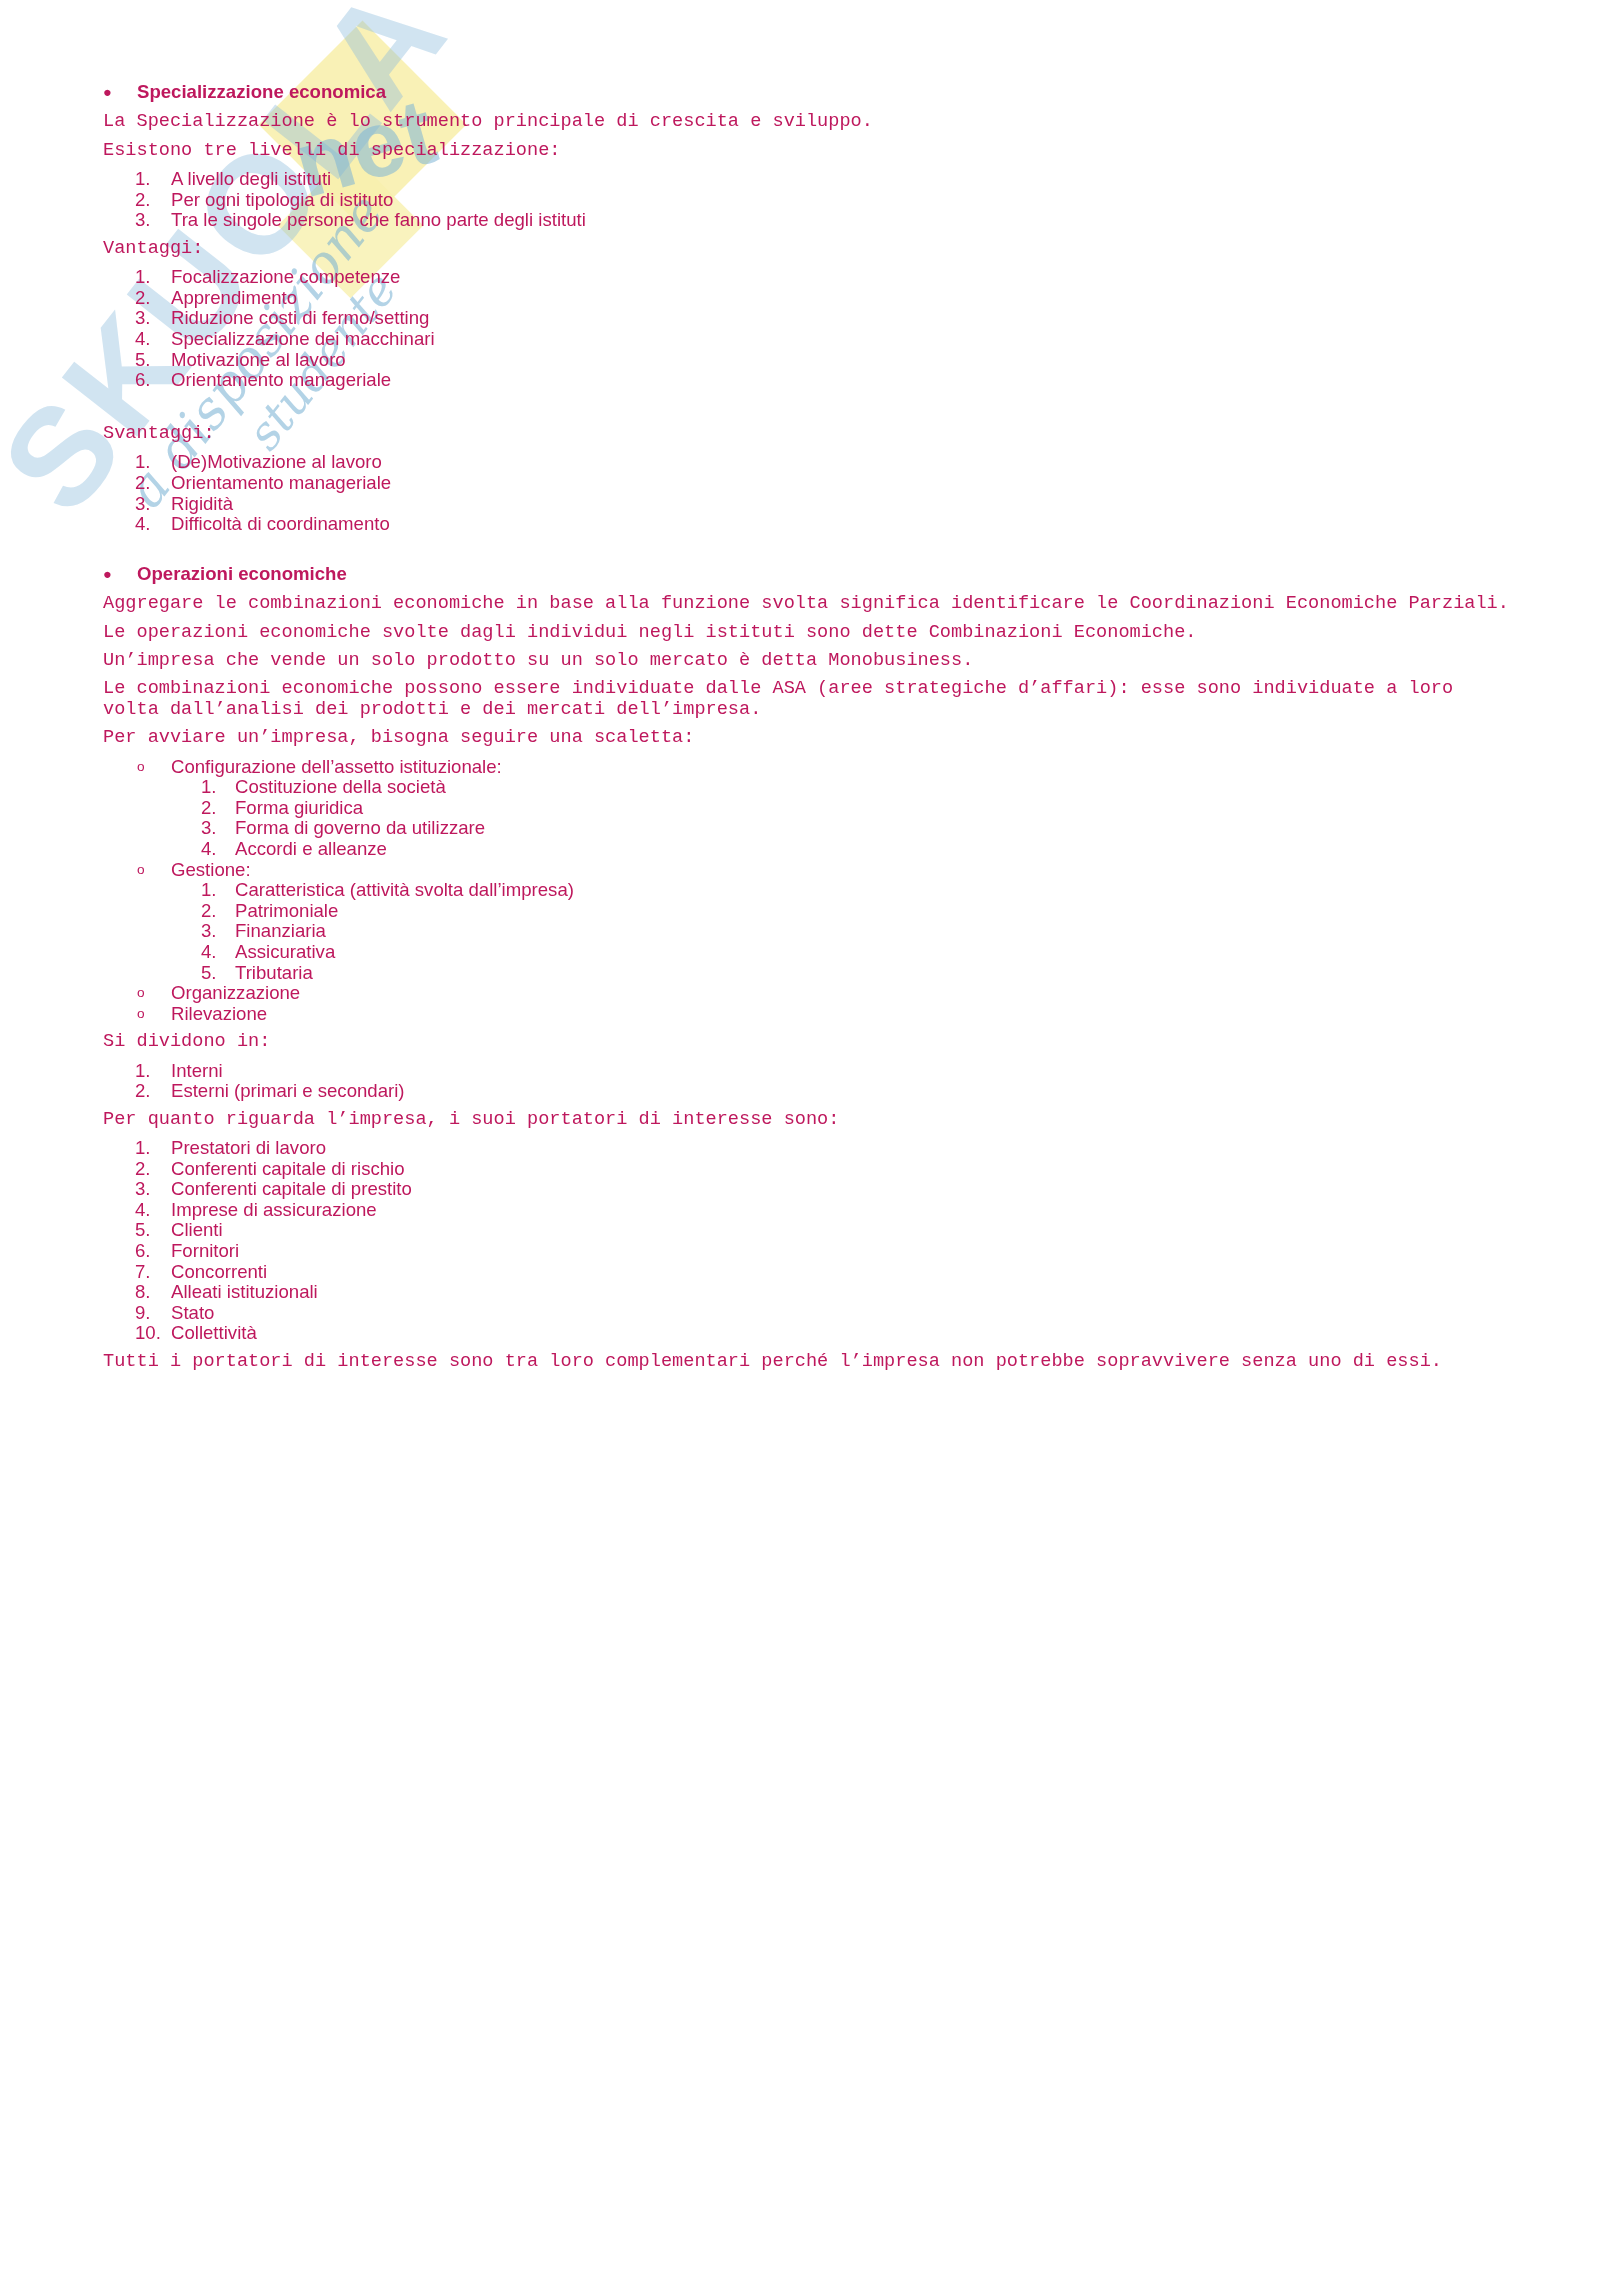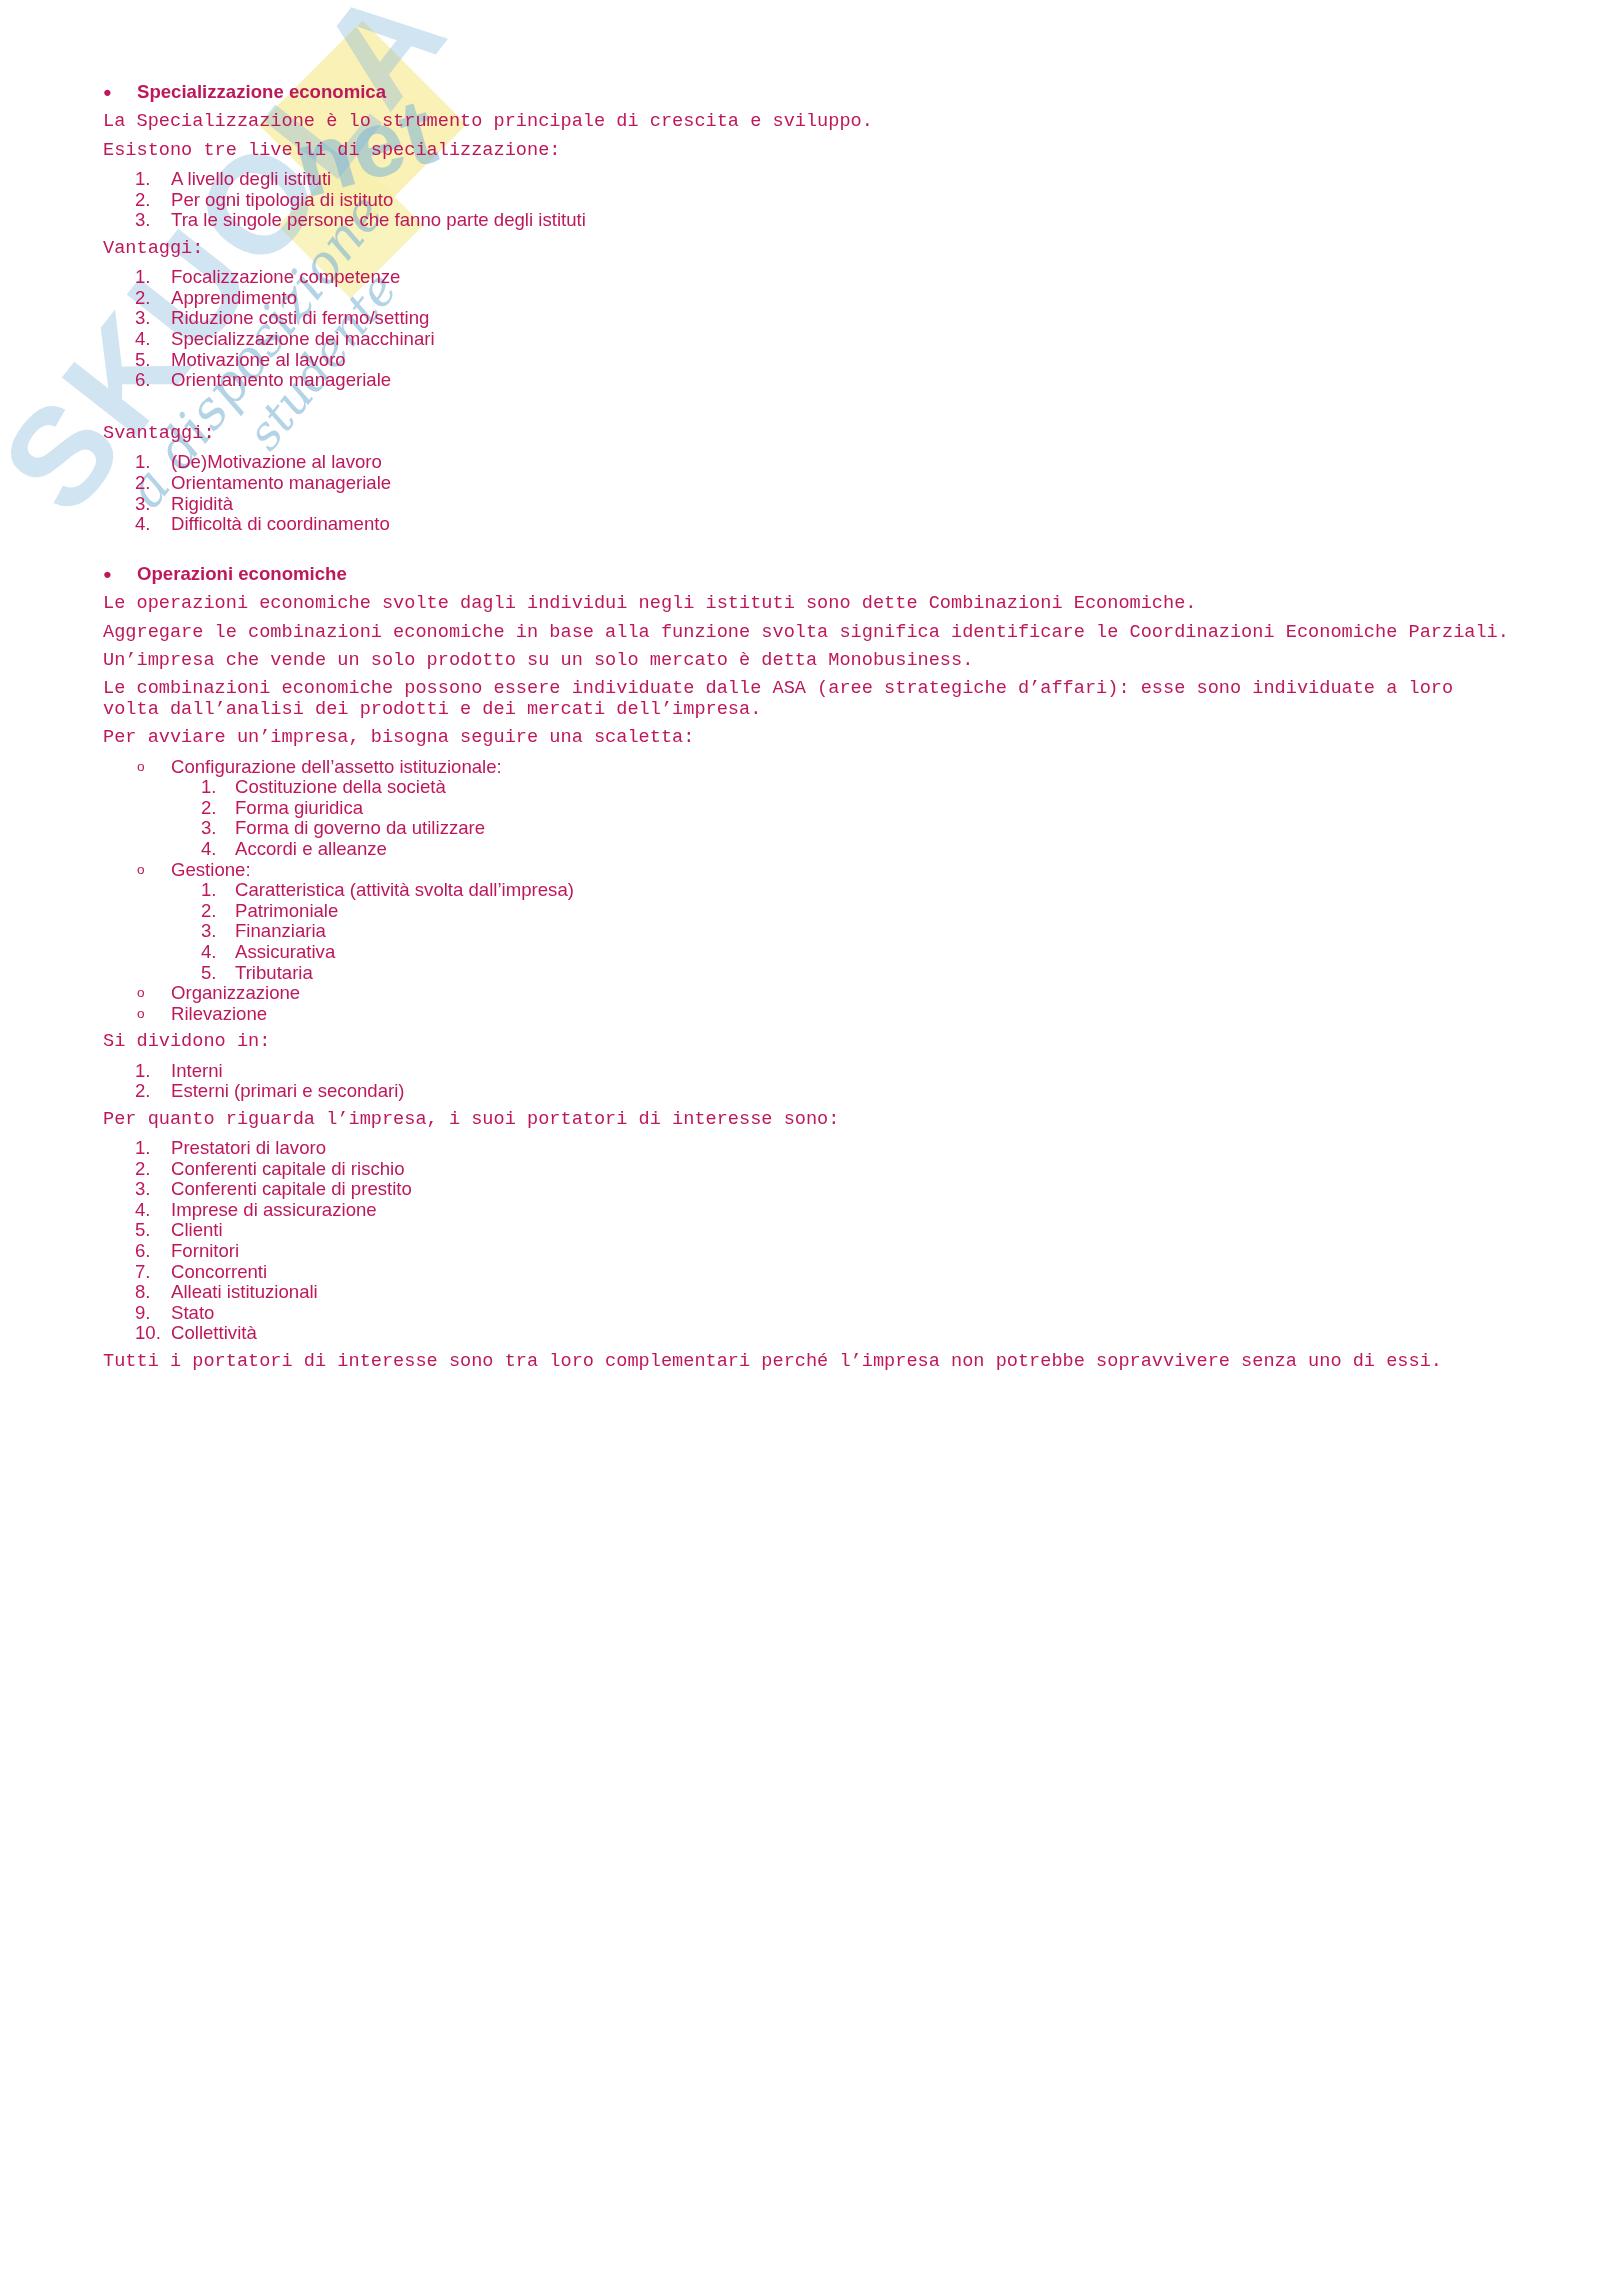--- a/index.html
+++ b/index.html
@@ -142,22 +142,22 @@
             <span class="txt">Rigidità</span>
           </div>
           <div class="num-item">
             <span class="num">4.</span>
             <span class="txt">Difficoltà di coordinamento</span>
           </div>
         </div>
       </section>
       <section class="section">
         <div class="section-heading"><span class="bullet">●</span><span class="heading-label">Operazioni economiche</span></div>
+        <p class="para">Aggregare le combinazioni economiche in base alla funzione svolta significa identificare le Coordinazioni Economiche Parziali.</p>
         <p class="para">Le operazioni economiche svolte dagli individui negli istituti sono dette Combinazioni Economiche.</p>
-        <p class="para">Aggregare le combinazioni economiche in base alla funzione svolta significa identificare le Coordinazioni Economiche Parziali.</p>
         <p class="para">Un’impresa che vende un solo prodotto su un solo mercato è detta Monobusiness.</p>
         <p class="para">Le combinazioni economiche possono essere individuate dalle ASA (aree strategiche d’affari): esse sono individuate a loro volta dall’analisi dei prodotti e dei mercati dell’impresa.</p>
         <p class="para">Per avviare un’impresa, bisogna seguire una scaletta:</p>
         <div class="list">
           <div class="circle-item">
             <span class="circle-marker">o</span>
             <span class="txt">Configurazione dell’assetto istituzionale:</span>
           </div>
           <div class="sub">
             <div class="num-item">

